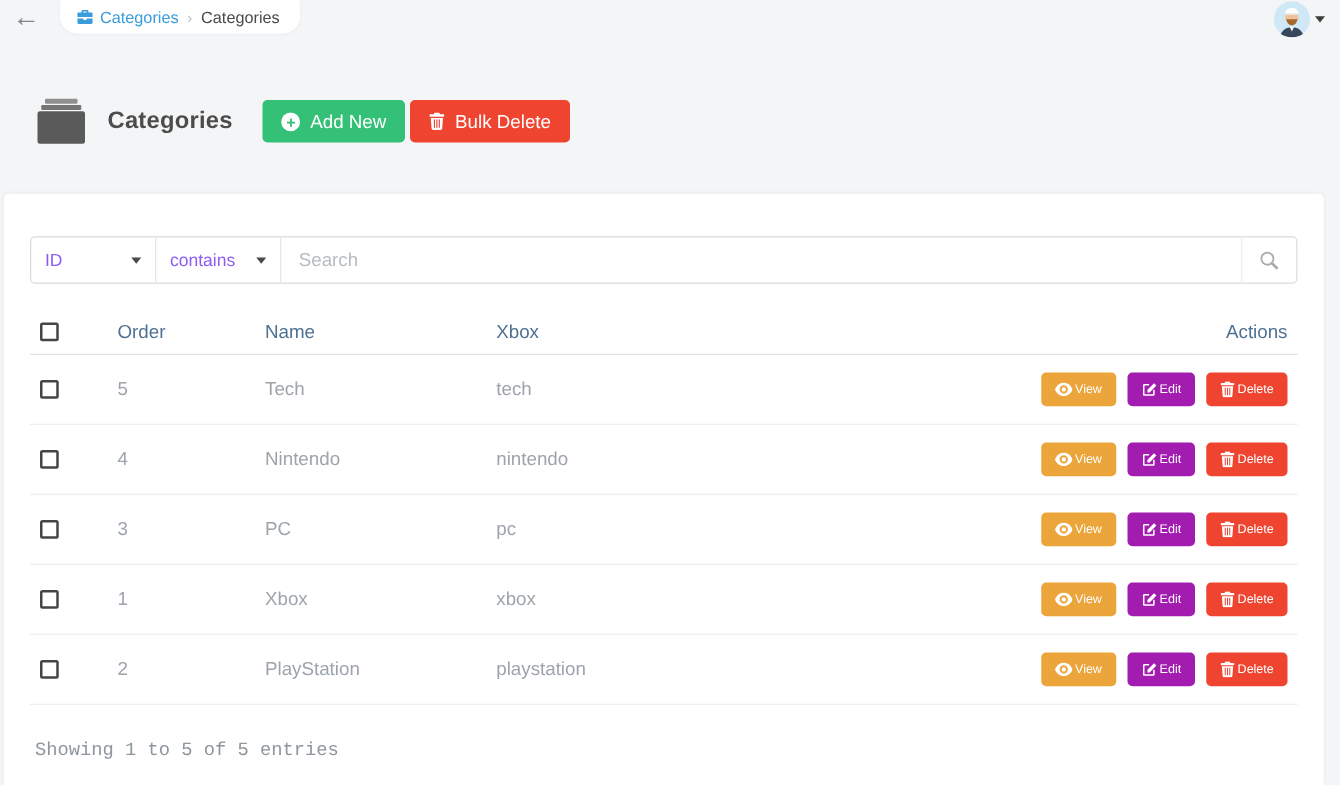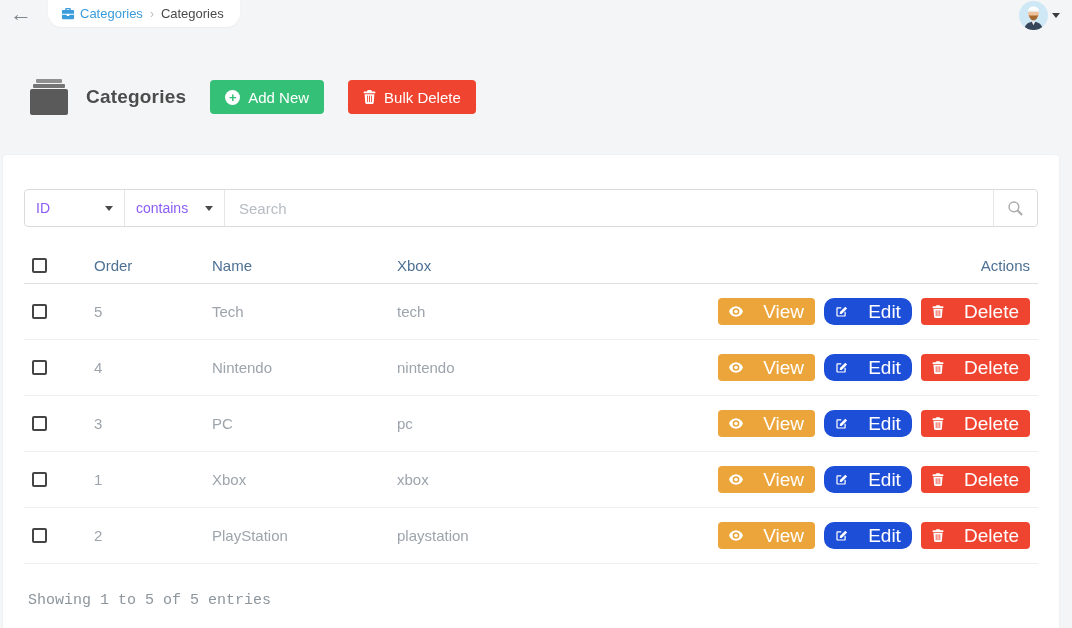--- a/index.html
+++ b/index.html
@@ -42,21 +42,21 @@
   .stack-icon .bar1 { height:4px; background:#8f8f8f; margin:0 6px; border-radius:1px; }
   .stack-icon .bar2 { height:4px; background:#757575; margin:1px 3px 0; border-radius:1px; }
   .stack-icon .body { height:26px; background:#5a5a5a; margin-top:1px; border-radius:2px; }
   .page-title { font-size:19px; font-weight:bold; color:#4c4c4c; margin-left:18px; letter-spacing:.2px; }
   .btn {
     display:inline-flex; align-items:center; gap:8px;
     height:34px; padding:0 15px; border:none; border-radius:4px;
     color:#ffffff; font-size:15px; font-family:inherit; cursor:pointer;
   }
   .btn-add { background:#34c076; margin-left:24px; }
-  .btn-bulk { background:#ef4430; margin-left:24px; --btn-bg:#ef4430; }
+  .btn-bulk { background:#ef4430; margin-left:4px; --btn-bg:#ef4430; }
   .plus-circle {
     width:15px; height:15px; background:#ffffff; color:#34c076;
     border-radius:50%; font-size:13px; font-weight:bold;
     display:inline-flex; align-items:center; justify-content:center; line-height:1;
   }
 
   
   .card {
     position:absolute; left:3px; right:13px; top:155px; bottom:0;
     background:#ffffff; border-radius:4px 4px 0 0;
@@ -101,27 +101,27 @@
     font-size:15px; color:#9da4ac; padding:8px;
     border-bottom:1px solid #eceef0; height:56px; vertical-align:middle;
   }
   td.cell-actions { text-align:right; padding-right:8px; white-space:nowrap; }
   input[type="checkbox"] {
     appearance:none; -webkit-appearance:none;
     width:15px; height:15px; border:2px solid #454545; border-radius:2px;
     background:#fff; cursor:pointer; display:block;
   }
   .btn-sm {
-    display:inline-flex; align-items:center; gap:20px;
+    display:inline-flex; align-items:center; gap:2px;
     height:27px; padding:0 11px; border:none; border-radius:4px;
-    color:#fff; font-size:19px; font-family:inherit; cursor:pointer;
+    color:#fff; font-size:10px; font-family:inherit; cursor:pointer;
     margin-left:5px; vertical-align:middle;
   }
   .btn-view { background:#eba53b; }
-  .btn-edit { background:#1d4ed8;border-radius:10px; }
+  .btn-edit { background:#a21caf; }
   .btn-del  { background:#ef4430; --btn-bg:#ef4430; }
 
   .table-footer { margin-top:28px; font-size:15px; color:#8d959d; padding-left:4px;font-family:Liberation Mono, monospace; }
 
   .icon svg { display:block; }
 </style>
 </head>
 <body>
 
 <div class="page">

